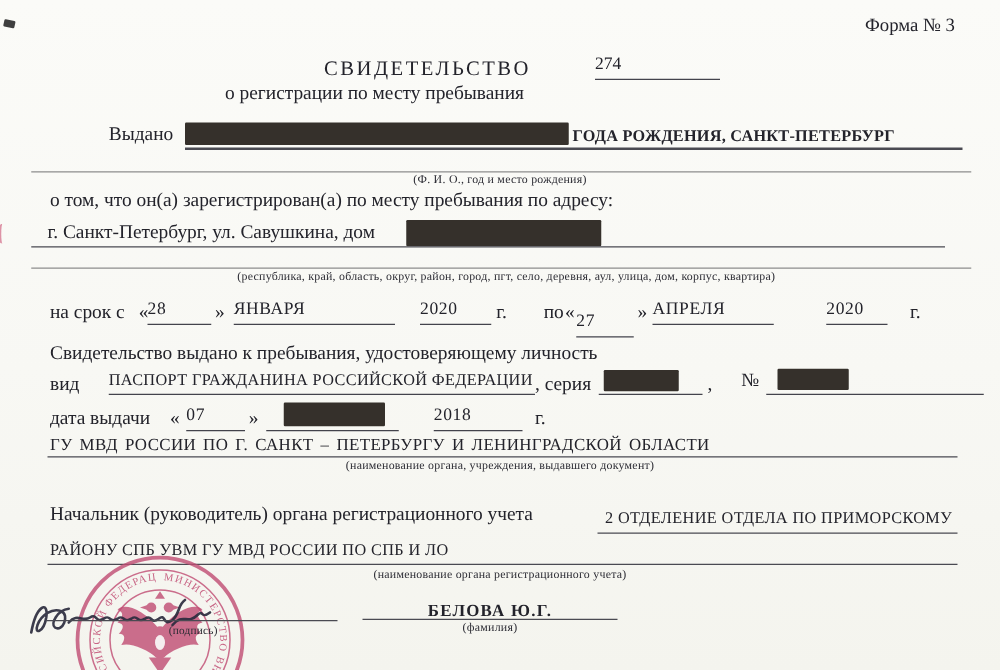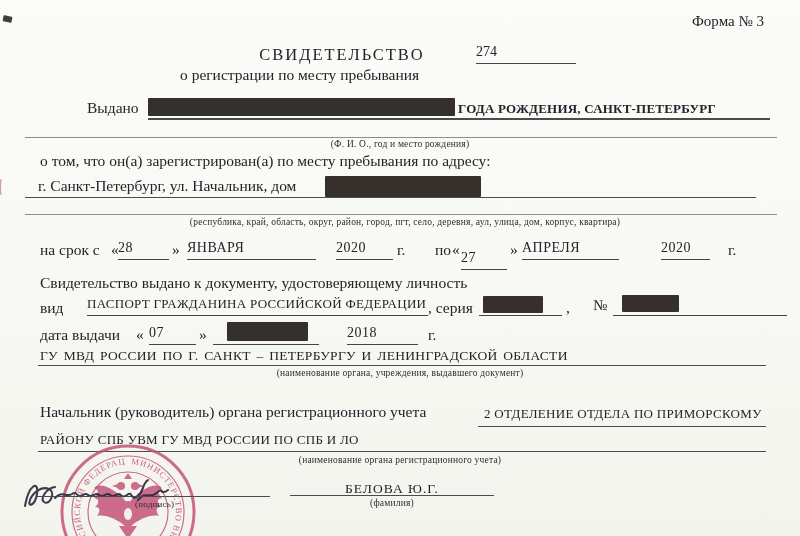--- a/index.html
+++ b/index.html
@@ -36,42 +36,42 @@
 
   <div class="abs lbl" style="left:87px; top:99px;">Выдано</div>
   <div class="redact" style="left:148px; top:98px; width:307px; height:18px;"></div>
   <div class="abs" style="left:458px; top:101px; font-size:13px; font-weight:bold; letter-spacing:0.2px;">ГОДА РОЖДЕНИЯ, САНКТ-ПЕТЕРБУРГ</div>
   <div class="dline" style="left:148px; top:118px; width:622px; border-top-width:2px;"></div>
   <div class="rule" style="left:25px; top:137px; width:752px;"></div>
   <div class="cap" style="left:250px; top:139px; width:300px;">(Ф. И. О., год и место рождения)</div>
 
   <div class="abs lbl" style="left:40px; top:152px;">о том, что он(а) зарегистрирован(а) по месту пребывания по адресу:</div>
 
-  <div class="abs lbl" style="left:38px; top:177px;">г. Санкт-Петербург, ул. Начальник, дом</div>
+  <div class="abs lbl" style="left:38px; top:177px;">г. Санкт-Петербург, ул. Савушкина, дом</div>
   <div class="redact" style="left:325px; top:176px; width:156px; height:21px;"></div>
   <div class="dline" style="left:25px; top:197px; width:731px;"></div>
   <div class="rule" style="left:25px; top:214px; width:752px;"></div>
   <div class="cap" style="left:170px; top:217px; width:470px;">(республика, край, область, округ, район, город, пгт, село, деревня, аул, улица, дом, корпус, квартира)</div>
 
   <div class="abs lbl" style="left:40px; top:241px;">на срок с</div>
   <span class="abs quote" style="left:111px; top:241px;">«</span>
   <div class="blank val" style="left:118px; top:240px; width:51px;">28</div>
   <span class="abs quote" style="left:172px; top:241px;">»</span>
   <div class="blank val" style="left:187px; top:240px; width:129px;">ЯНВАРЯ</div>
   <div class="blank val" style="left:336px; top:240px; width:57px;">2020</div>
   <span class="abs lbl" style="left:397px; top:241px;">г.</span>
   <span class="abs lbl" style="left:435px; top:241px;">по</span>
   <span class="abs quote" style="left:452px; top:241px;">«</span>
   <div class="blank val" style="left:461px; top:240px; width:46px;margin-top:10px;">27</div>
   <span class="abs quote" style="left:510px; top:241px;">»</span>
   <div class="blank val" style="left:522px; top:240px; width:97px;">АПРЕЛЯ</div>
   <div class="blank val" style="left:661px; top:240px; width:49px;">2020</div>
   <span class="abs lbl" style="left:728px; top:241px;">г.</span>
 
-  <div class="abs lbl" style="left:40px; top:274px;">Свидетельство выдано к документу, удостоверяющему личность</div>
+  <div class="abs lbl" style="left:40px; top:274px;">Свидетельство выдано к пребывания, удостоверяющему личность</div>
 
   <div class="abs lbl" style="left:40px; top:299px;">вид</div>
   <div class="blank caps" style="left:87px; top:296px; width:341px;">ПАСПОРТ ГРАЖДАНИНА РОССИЙСКОЙ ФЕДЕРАЦИИ</div>
   <div class="abs lbl" style="left:428px; top:299px;">, серия</div>
   <div class="blank" style="left:479px; top:296px; width:83px;"></div>
   <div class="redact" style="left:483px; top:296px; width:60px; height:17px;"></div>
   <span class="abs lbl" style="left:566px; top:299px;">,</span>
   <span class="abs" style="left:593px; top:297px; font-size:15px;">№</span>
   <div class="blank" style="left:613px; top:296px; width:174px;"></div>
   <div class="redact" style="left:622px; top:295px; width:57px; height:17px;"></div>
@@ -128,17 +128,17 @@
   <svg class="abs" style="left:22px; top:474px;" width="150" height="40" viewBox="0 0 150 40">
     <g fill="none" stroke="#2c2c3e" stroke-width="2.1" stroke-linecap="round" opacity="0.92">
       <path d="M3,32 C7,10 17,6 15,20 C13,32 5,34 8,26 C11,18 20,12 27,15 C34,18 28,32 22,28 C18,25 24,14 33,13"></path>
       <path d="M33,24 C40,16 44,24 50,20 C56,16 54,25 61,21 C67,17 65,25 72,21 C78,17 76,25 83,21 C89,17 87,25 94,21 C100,17 98,26 105,21 C111,16 108,28 116,22 C122,17 120,10 126,6"></path>
       <path d="M116,26 C124,16 128,26 136,18 C141,13 138,22 146,16"></path>
     </g>
   </svg>
   <div class="dline" style="left:37px; top:496px; width:233px; border-top-width:1.2px;"></div>
   <div class="cap" style="left:135px; top:499px; font-size:9px;">(подпись)</div>
 
-  <div class="abs" style="left:290px; top:481px; width:204px; text-align:center; font-size:13.5px; letter-spacing:1px;">БЕЛОВА  Ю.Г.</div>
+  <div class="abs" style="left:290px; top:481px; width:204px; text-align:center; font-size:13.5px; letter-spacing:1px;font-weight:bold;">БЕЛОВА  Ю.Г.</div>
   <div class="dline" style="left:290px; top:495px; width:204px; border-top-width:1.2px;"></div>
   <div class="cap" style="left:290px; top:498px; width:204px;">(фамилия)</div>
 
 </div>
 
 </body></html>

